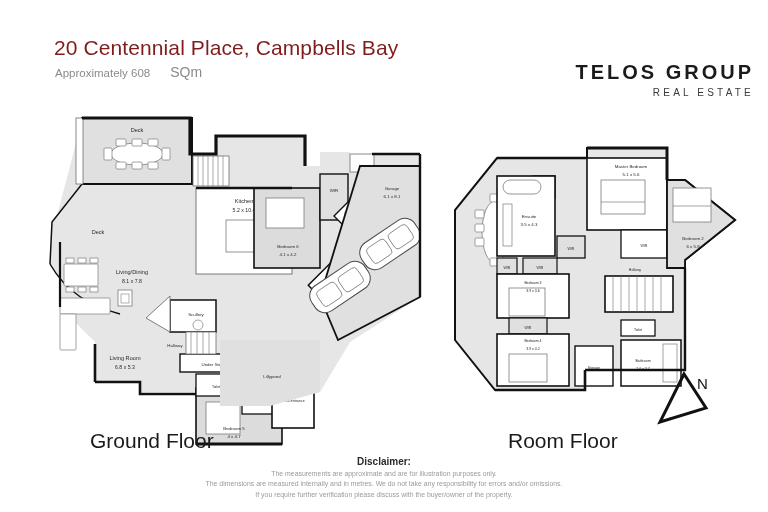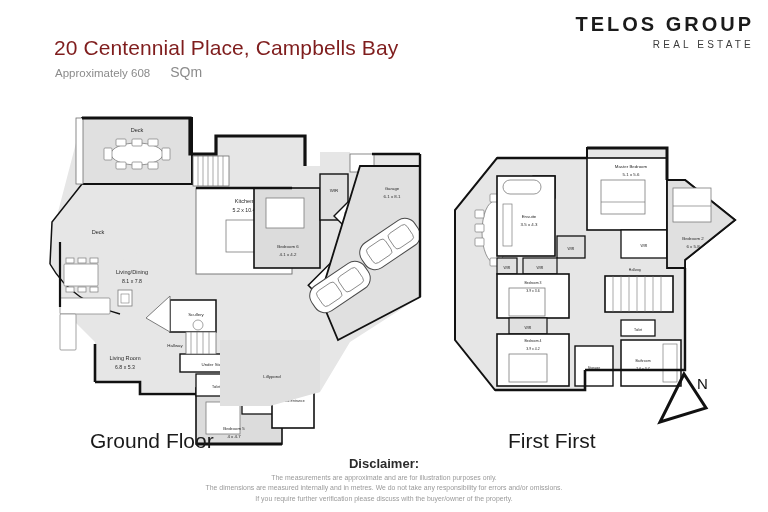--- a/index.html
+++ b/index.html
@@ -13,20 +13,21 @@
   }
   .page{position:absolute;inset:0;}
 
   
   .brand{
     position:absolute;right:14px;top:14px;text-align:right;
   }
   .brand-name{
     font-size:20px;font-weight:700;letter-spacing:3.0px;color:#1b1b1b;
     line-height:1;
+    margin-top:48px;
   }
   .brand-sub{
     font-size:10px;letter-spacing:3.2px;color:#3a3a3a;margin-top:5px;
   }
   .title{
     position:absolute;left:54px;top:36px;
     font-size:21px;font-weight:400;color:#7f1d1d;letter-spacing:.1px;
   }
   .subtitle{
     position:absolute;left:55px;top:64px;
@@ -56,21 +57,21 @@
 
   
   #compass{position:absolute;left:648px;top:368px;width:66px;height:62px;}
   #compass svg{display:block;}
 
   
   .disclaimer{
     position:absolute;left:0;right:0;top:456px;text-align:center;
   }
   .disclaimer .dtitle{
-    font-size:13px;font-weight:700;color:#2b2b2b;margin-bottom:2px;
+    font-size:10px;font-weight:700;color:#2b2b2b;margin-bottom:2px;
   }
   .disclaimer .dline{
     font-size:6.9px;color:#9a9a9a;line-height:1.52;
   }
 </style>
 </head>
 <body>
 
 <div class="page">
 
@@ -348,21 +349,21 @@
       <text class="rl rl-xs" x="208" y="230">2.6 x 3.7</text>
 
       <path d="M152 8 L232 8 L232 40" fill="none" stroke="#111" stroke-width="3"></path>
       <path d="M62 18 L152 18" fill="none" stroke="#111" stroke-width="2.6"></path>
       <path d="M150 230 L150 250 L60 250" fill="none" stroke="#111" stroke-width="2.6"></path>
       <path d="M250 128 L250 230 L150 230" fill="none" stroke="#111" stroke-width="2.4"></path>
     </svg>
   </div>
 
   <div class="floor-caption" id="cap-ground">Ground Floor</div>
-  <div class="floor-caption" id="cap-first">First First</div>
+  <div class="floor-caption" id="cap-first">Room Floor</div>
 
   <div id="compass">
     <svg viewBox="0 0 66 62" width="66" height="62">
       <path d="M36 6 L12 54 L58 40 Z" fill="none" stroke="#111" stroke-width="3" stroke-linejoin="miter"></path>
       <text x="49" y="21" font-family="Liberation Sans, sans-serif" font-size="15" fill="#111">N</text>
     </svg>
   </div>
 
   <div class="disclaimer">
     <div class="dtitle">Disclaimer:</div>

